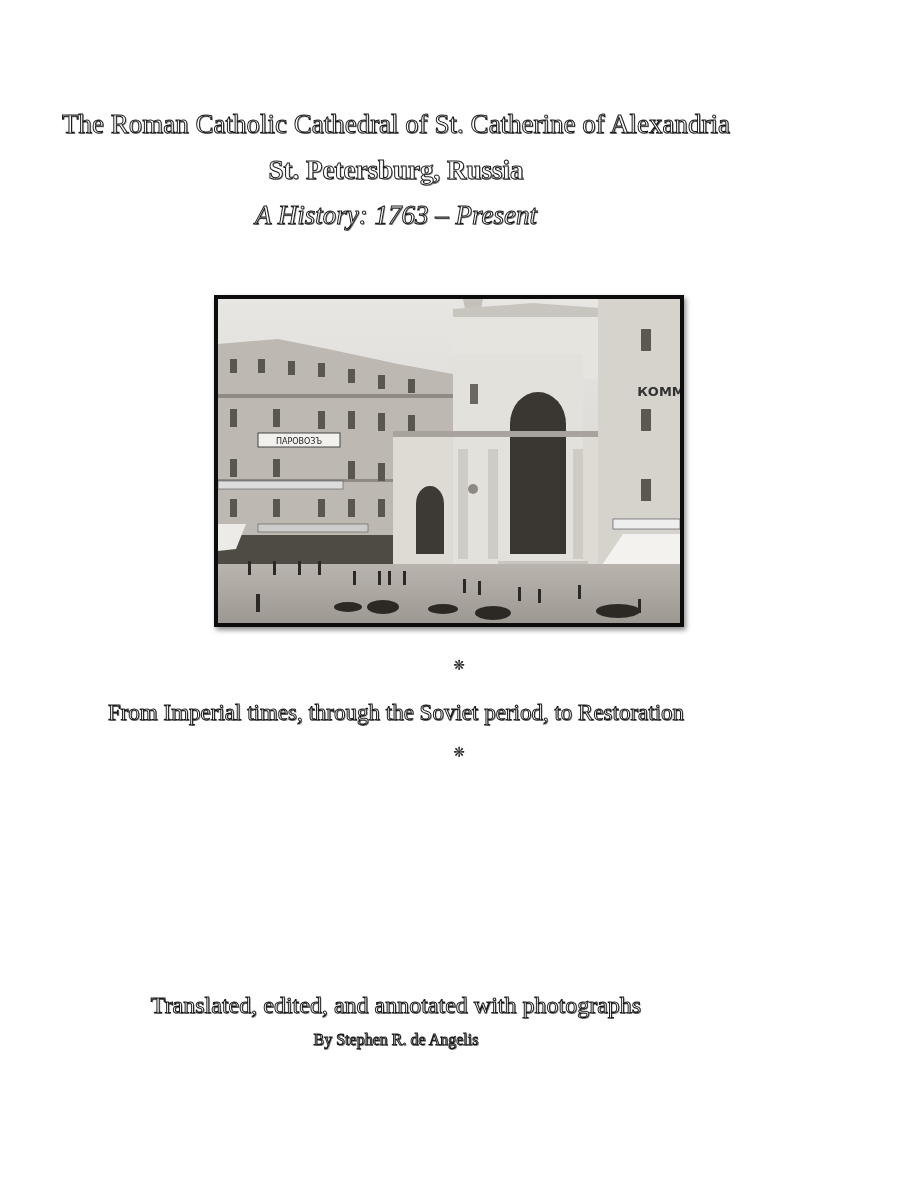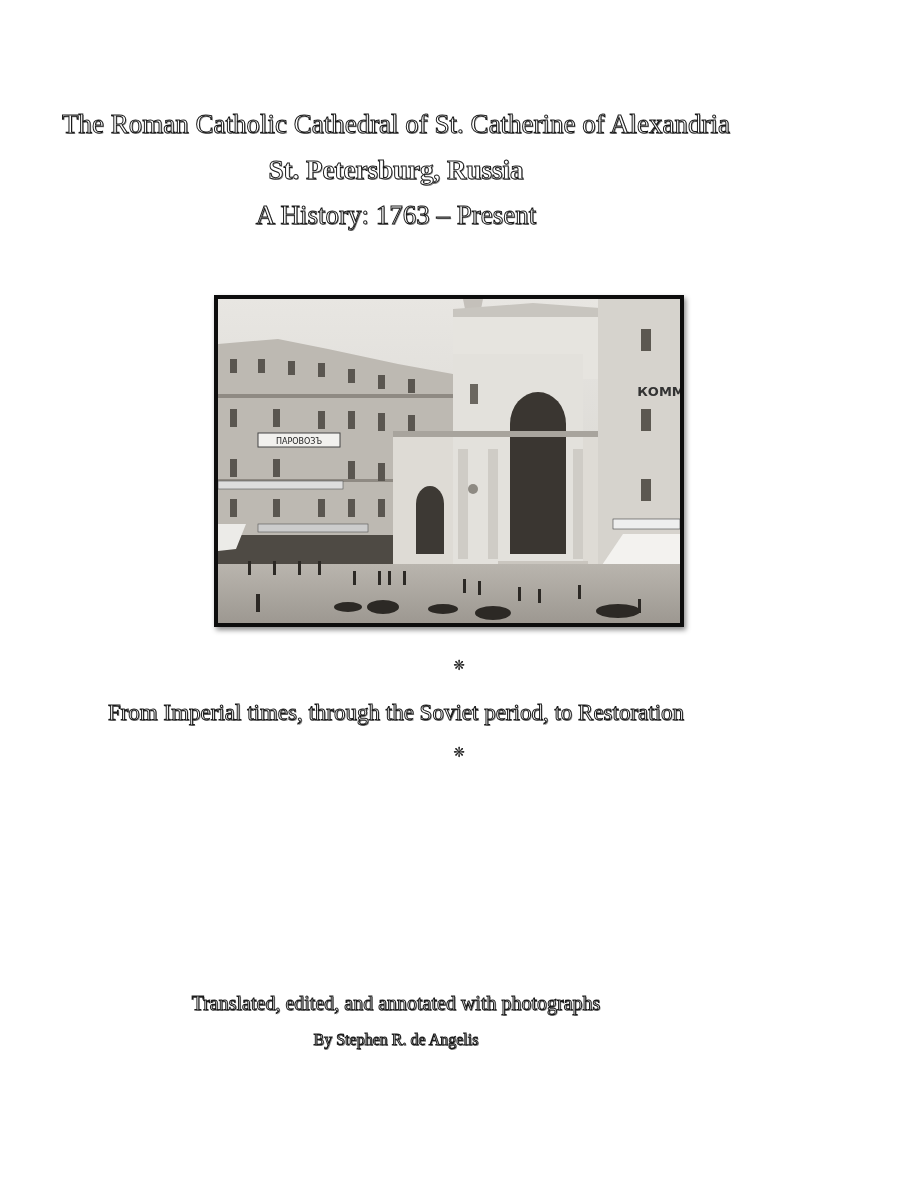--- a/index.html
+++ b/index.html
@@ -7,23 +7,23 @@
     .outline {
       font-family: "Liberation Serif", "DejaVu Serif", serif;
       color: #ffffff;
       -webkit-text-stroke: 1px #1a1a1a;
       text-shadow: 1px 1px 0 #9a9a9a;
       position: absolute; left: 0; width: 792px; text-align: center;
       white-space: nowrap;
     }
     .t1 { top: 109px; font-size: 27px; }
     .t2 { top: 155px; font-size: 27px; font-weight: bold; }
-    .t3 { top: 200px; font-size: 27px; }
+    .t3 { top: 200px; font-size: 27px; font-style: italic; }
     .sub { top: 700px; font-size: 23px; }
-    .credit1 { top: 992px; font-size: 20px; }
+    .credit1 { top: 992px; font-size: 24px; }
     .credit2 { top: 1031px; font-size: 16px; }
     .star { position: absolute; left: 0; width: 918px; text-align: center;
       font-family: "DejaVu Sans", sans-serif; font-size: 14px; color: #222; }
     .star1 { top: 657px; }
     .star2 { top: 744px; }
     .photo-frame {
       position: absolute; left: 214px; top: 295px; width: 470px; height: 332px;
       background: #0d0d0d; box-shadow: 2px 3px 5px rgba(0,0,0,0.45);
     }
     .photo {

